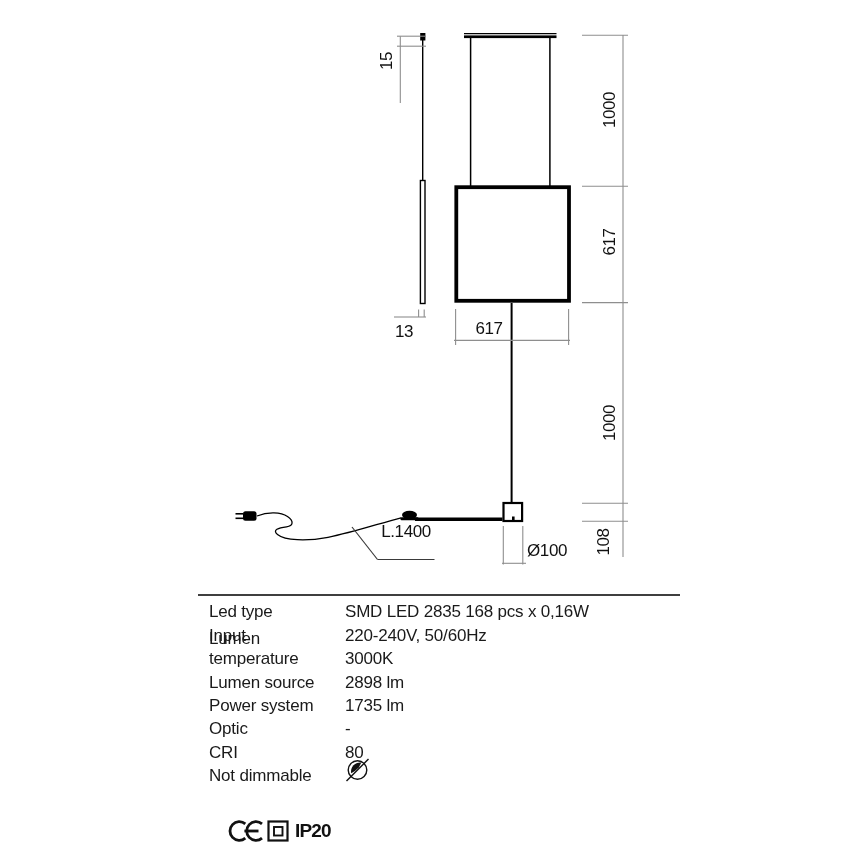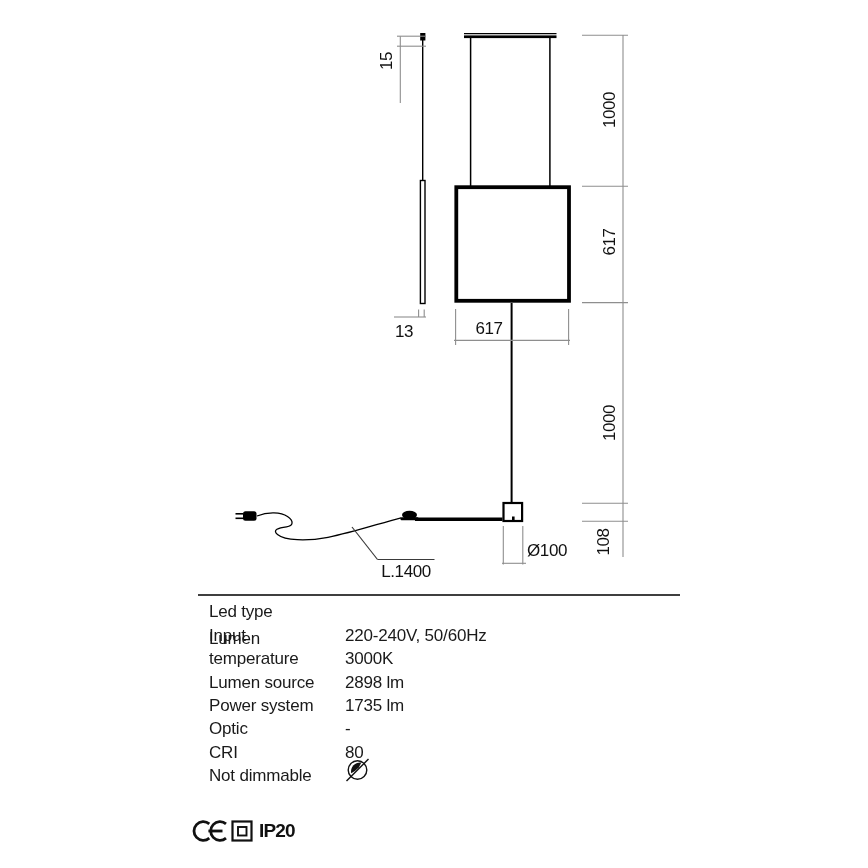--- a/index.html
+++ b/index.html
@@ -9,21 +9,21 @@
   .dim{position:absolute;font-size:17px;color:#111;letter-spacing:-0.4px;white-space:nowrap;
        transform:translate(-50%,-50%);}
   .dim.rot{transform:translate(-50%,-50%) rotate(-90deg);}
   .dim.left-anchor{transform:translate(0,-50%);text-align:right;}
   .table-rule{position:absolute;left:198px;top:594px;width:482px;height:2px;background:#3f3f3f;}
   .spec-table{position:absolute;left:209px;top:599px;width:470px;color:#1a1a1a;
               font-size:17px;letter-spacing:-0.2px;}
   .spec-row{display:flex;height:23.4px;align-items:flex-end;}
   .spec-label{width:136px;flex:none;}
   .spec-value{flex:1;white-space:nowrap;}
-  .footer{position:absolute;left:191px;top:819px;height:24px;display:flex;align-items:center;}
+  .footer{position:absolute;left:227px;top:819px;height:24px;display:flex;align-items:center;}
   .ip-text{font-size:19px;font-weight:700;color:#111;letter-spacing:-0.8px;margin-left:5px;}
   .nodim-wrap{display:inline-block;width:26px;height:24px;position:relative;top:1px;}
 </style>
 </head>
 <body>
 
 <div class="stage">
 
   <svg class="lines" width="868" height="868" viewBox="0 0 868 868">
 
@@ -96,26 +96,27 @@
   </svg>
 
   <div class="dim rot" style="left:387px;top:61px;">15</div>
   <div class="dim" style="left:404px;top:308px;margin-top:24px;">13</div>
   <div class="dim" style="left:489px;top:329px;">617</div>
   <div class="dim rot" style="left:610px;top:110px;">1000</div>
   <div class="dim rot" style="left:610px;top:242px;">617</div>
   <div class="dim rot" style="left:610px;top:423px;">1000</div>
   <div class="dim rot" style="left:604px;top:542px;">108</div>
   <div class="dim left-anchor" style="left:527px;top:551px;">Ø100</div>
-  <div class="dim" style="left:406px;top:572px;">L.1400</div>
+  <div class="dim" style="left:406px;top:532px;">L.1400</div>
 
   <div class="table-rule"></div>
   <div class="spec-table">
     <div class="spec-row">
       <span class="spec-label">Led type</span>
+      <span class="spec-value">SMD LED 2835 168 pcs x 0,16W</span>
     </div>
     <div class="spec-row">
       <span class="spec-label">Input</span>
       <span class="spec-value">220-240V, 50/60Hz</span>
     </div>
     <div class="spec-row">
       <span class="spec-label">Lumen temperature</span>
       <span class="spec-value">3000K</span>
     </div>
     <div class="spec-row">

